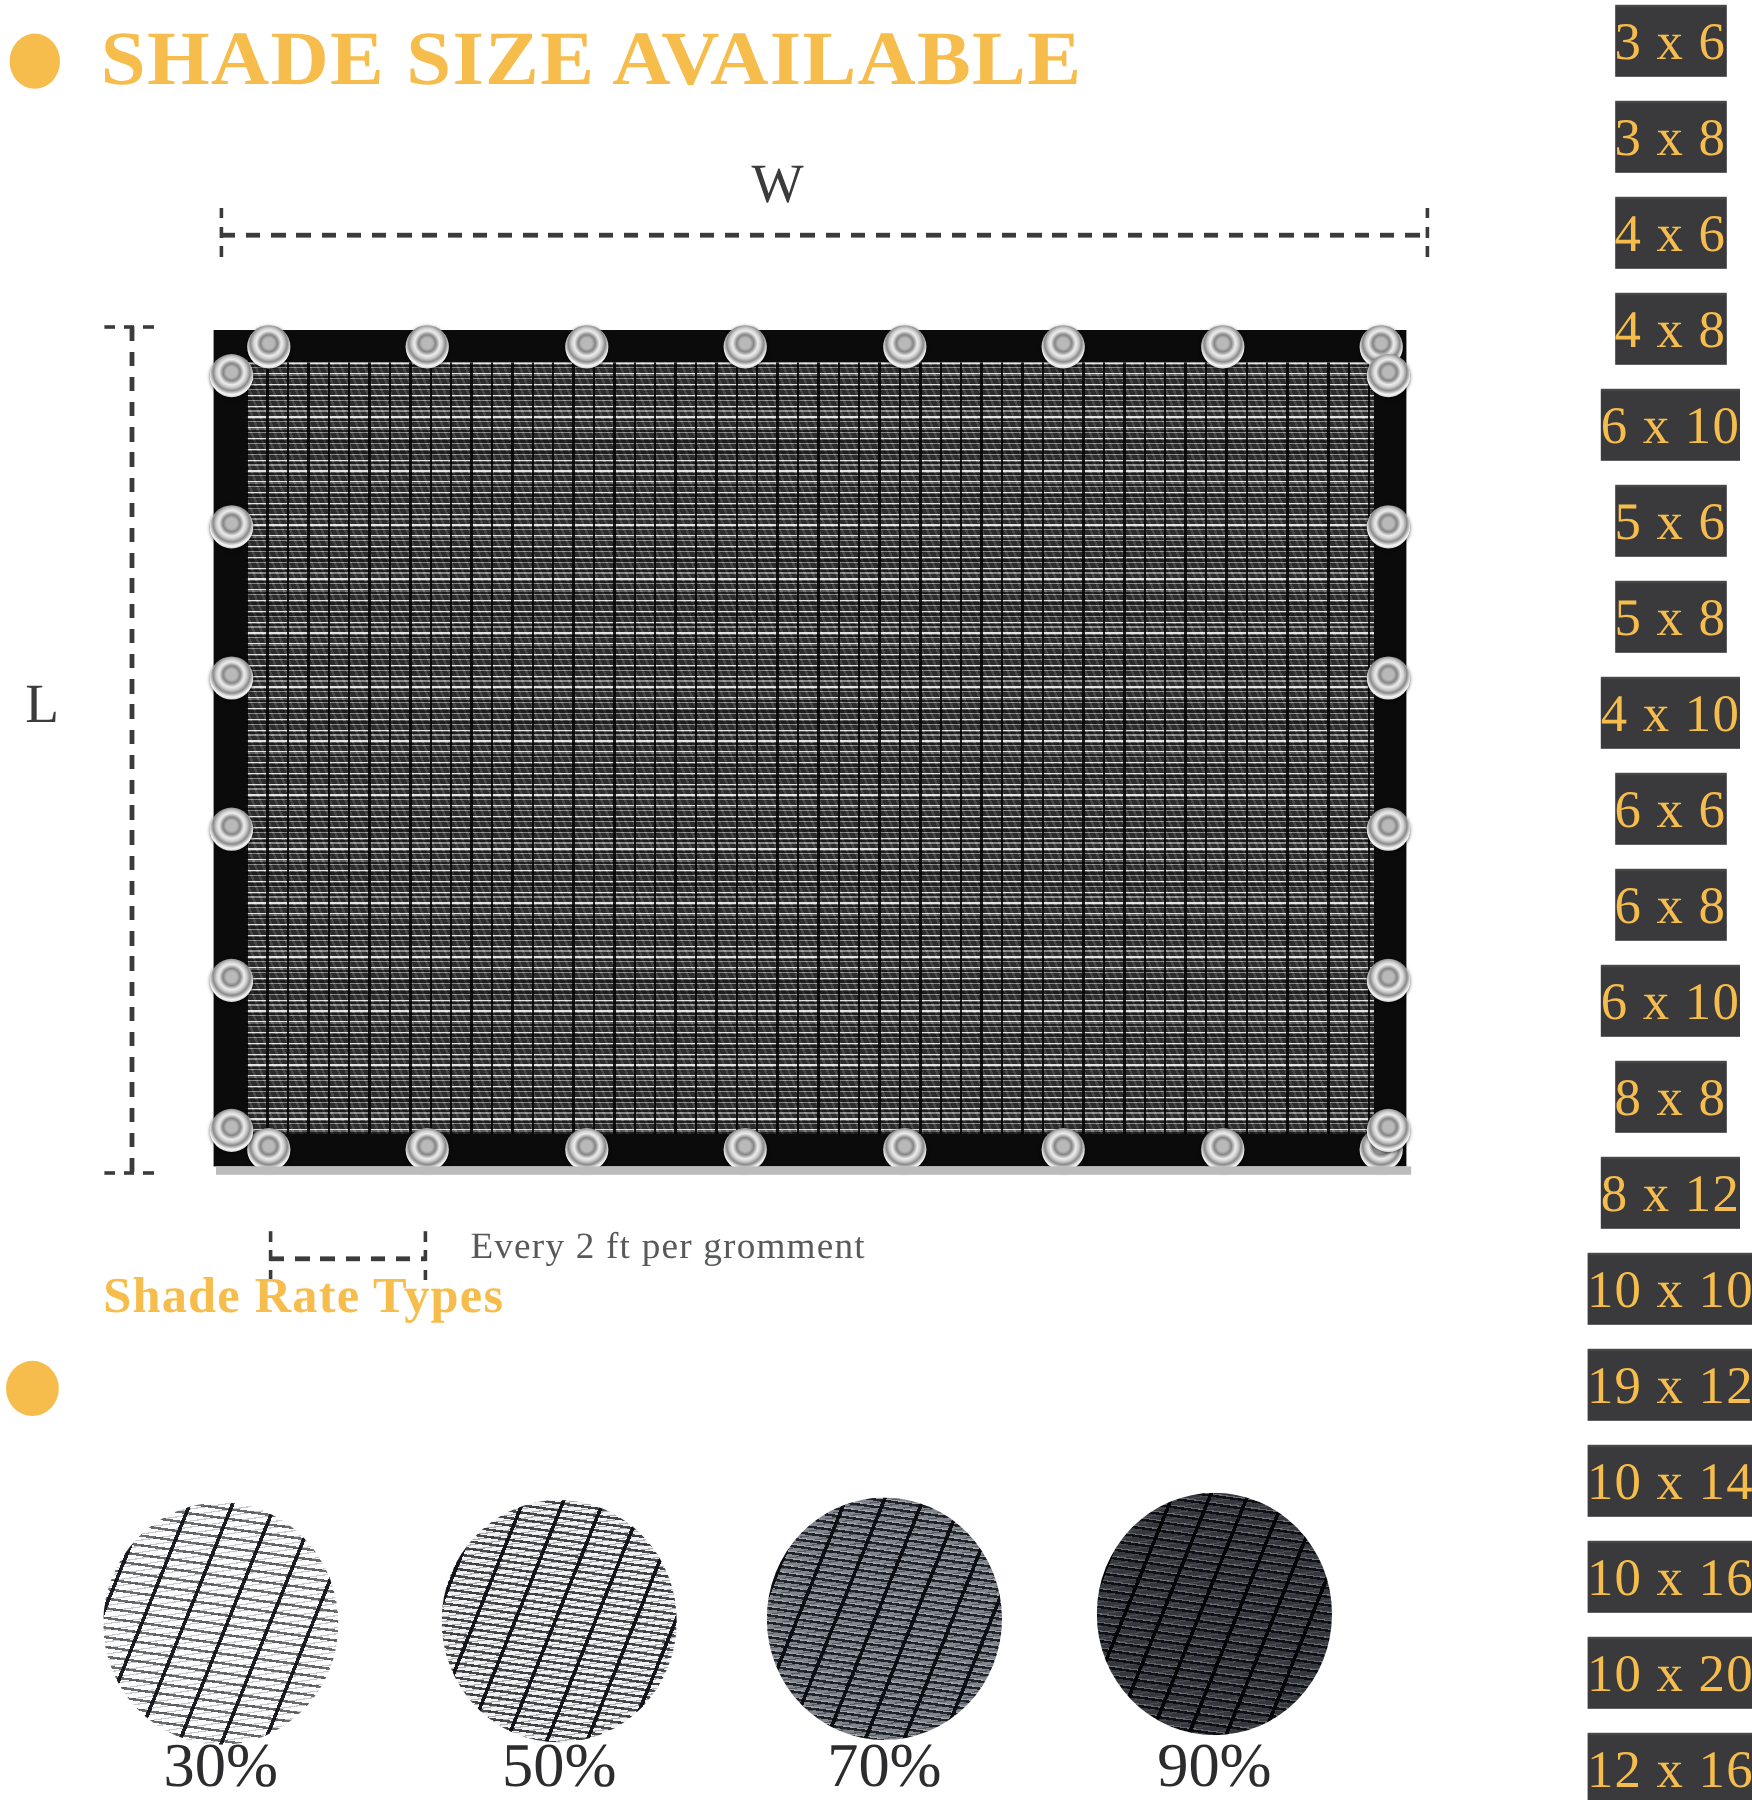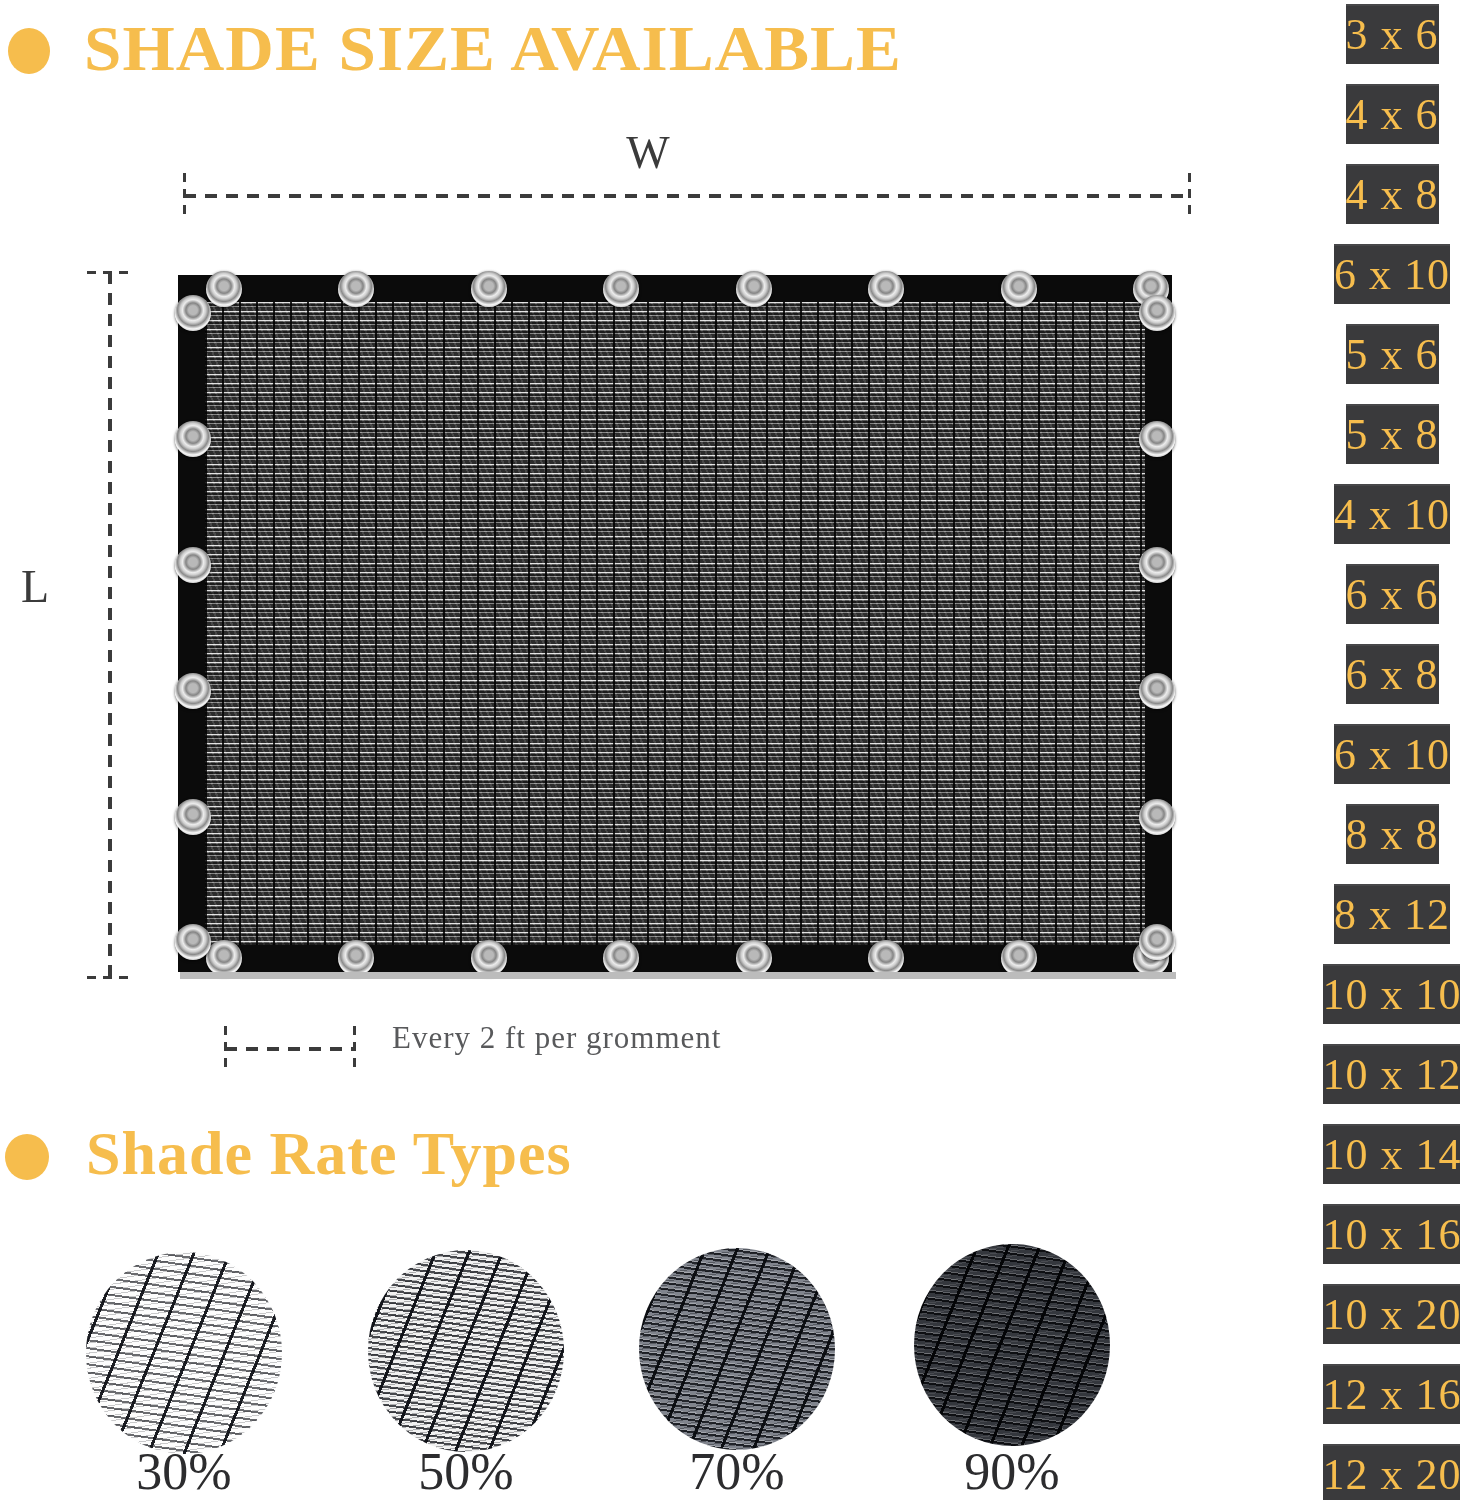--- a/index.html
+++ b/index.html
@@ -10,21 +10,21 @@
   
   .bullet{
     position:absolute;border-radius:50%;background:var(--accent,#F6BD4D);
   }
   .bullet.h1{left:8px;top:28px;width:42px;height:46px;}
   .bullet.h2{left:5px;top:1134px;width:44px;height:46px;}
   .heading{
     position:absolute;color:var(--accent,#F6BD4D);font-weight:bold;white-space:nowrap;
   }
   .heading.h1{left:84px;top:12px;font-size:64px;letter-spacing:1px;transform:scaleX(1.05);transform-origin:left;}
-  .heading.h2{left:86px;top:1118px;font-size:62px;letter-spacing:1px;}
+  .heading.h2{left:86px;top:1056px;font-size:42px;letter-spacing:1px;}
   
   .dim-label{
     position:absolute;color:var(--line,#3B3B3B);font-size:46px;text-align:center;
   }
   .w-label{left:598px;top:126px;width:100px;}
   .l-label{left:10px;top:560px;width:50px;}
   .dash-h{position:absolute;height:4px;background:repeating-linear-gradient(90deg,var(--line,#3B3B3B) 0 12px,transparent 12px 21px);}
   .dash-v{position:absolute;width:4px;background:repeating-linear-gradient(180deg,var(--line,#3B3B3B) 0 12px,transparent 12px 21px);}
   .w-line{left:184px;top:194px;width:1006px;}
   .l-line{left:108px;top:272px;height:706px;}
@@ -178,20 +178,23 @@
   <div class="pct-label" style="left:368px;">50%</div>
   <div class="pct-label" style="left:639px;">70%</div>
   <div class="pct-label" style="left:914px;">90%</div>
 
   <div class="size-list">
 
       <div class="size-box">
         <span class="size-text">3 x 6</span>
       </div>
 
+      <div class="size-box">
+        <span class="size-text">3 x 8</span>
+      </div>
 
 
       <div class="size-box">
         <span class="size-text">4 x 6</span>
       </div>
 
       <div class="size-box">
         <span class="size-text">4 x 8</span>
       </div>
 
@@ -230,21 +233,21 @@
 
       <div class="size-box">
         <span class="size-text">8 x 12</span>
       </div>
 
       <div class="size-box">
         <span class="size-text">10 x 10</span>
       </div>
 
       <div class="size-box">
-        <span class="size-text">10 x 12</span>
+        <span class="size-text">19 x 12</span>
       </div>
 
       <div class="size-box">
         <span class="size-text">10 x 14</span>
       </div>
 
       <div class="size-box">
         <span class="size-text">10 x 16</span>
       </div>
 

